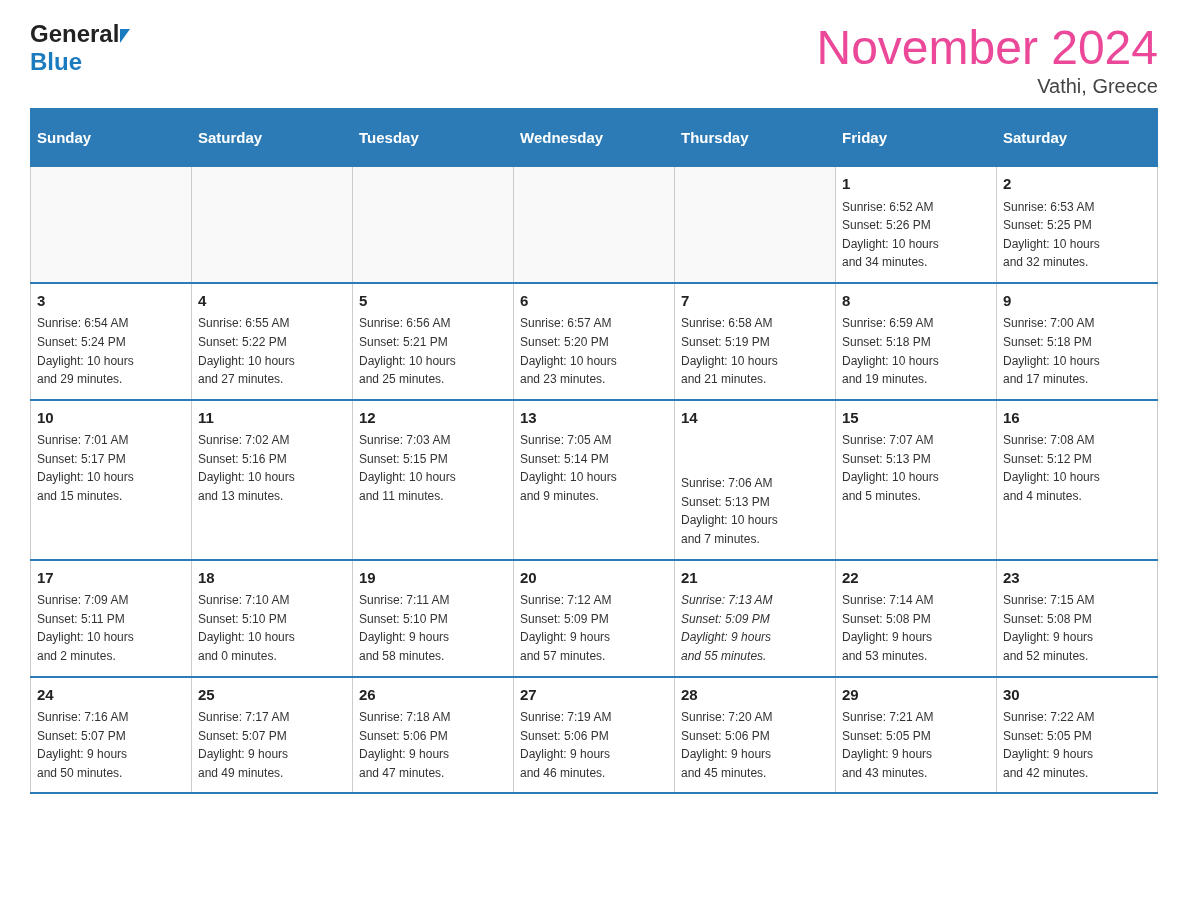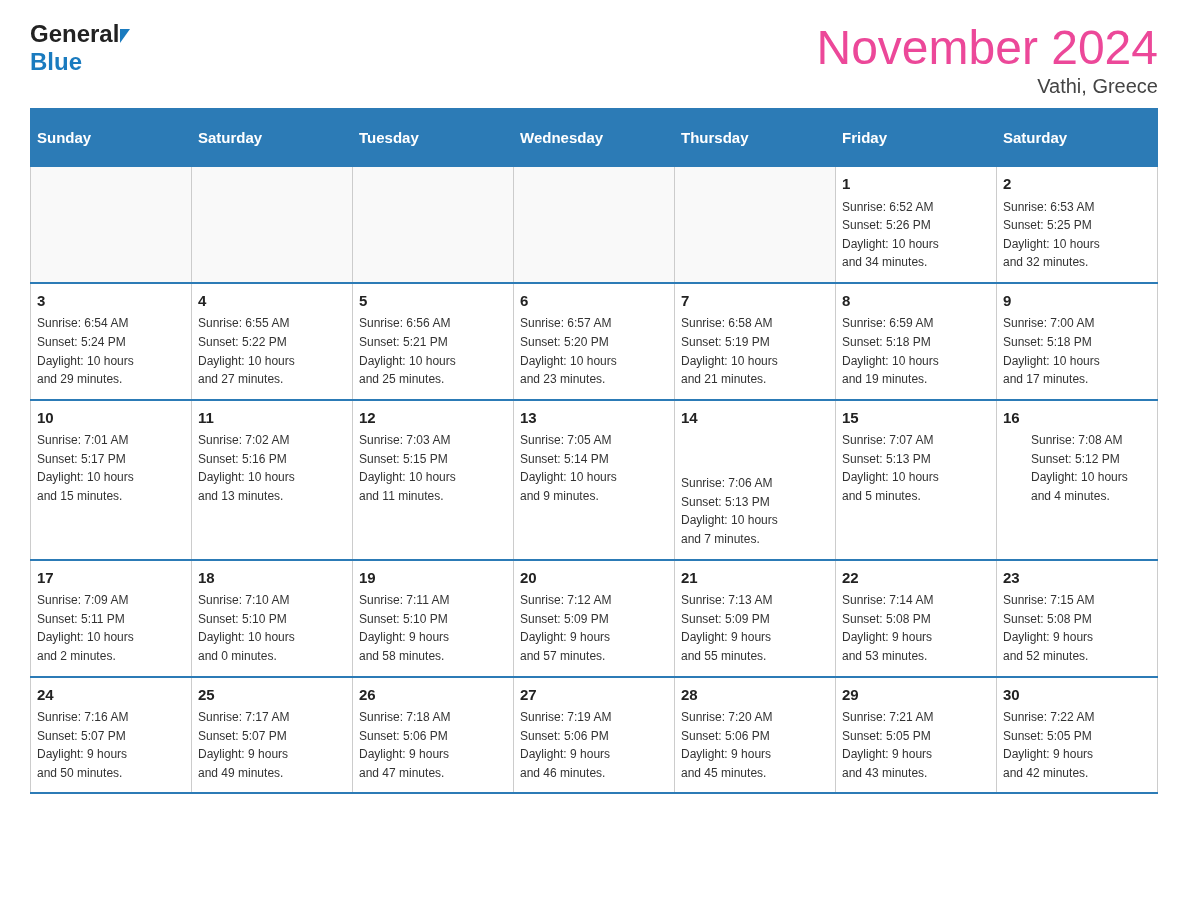--- a/index.html
+++ b/index.html
@@ -241,21 +241,21 @@
         </td>
         <td>
           <span class="day-num">15</span>
           <div class="day-info" style="white-space: pre-line;">Sunrise: 7:07 AM
 Sunset: 5:13 PM
 Daylight: 10 hours
 and 5 minutes.</div>
         </td>
         <td>
           <span class="day-num">16</span>
-          <div class="day-info" style="white-space: pre-line; margin-left: 28px;">Sunrise: 7:08 AM
+          <div class="day-info" style="white-space: pre-line;">Sunrise: 7:08 AM
 Sunset: 5:12 PM
 Daylight: 10 hours
 and 4 minutes.</div>
         </td>
       </tr>
       <tr>
         <td>
           <span class="day-num">17</span>
           <div class="day-info" style="white-space: pre-line;">Sunrise: 7:09 AM
 Sunset: 5:11 PM
@@ -278,21 +278,21 @@
         </td>
         <td>
           <span class="day-num">20</span>
           <div class="day-info" style="white-space: pre-line;">Sunrise: 7:12 AM
 Sunset: 5:09 PM
 Daylight: 9 hours
 and 57 minutes.</div>
         </td>
         <td>
           <span class="day-num">21</span>
-          <div class="day-info" style="white-space: pre-line;">Sunrise: 7:13 AM
+          <div class="day-info" style="white-space: pre-line; font-style: italic;">Sunrise: 7:13 AM
 Sunset: 5:09 PM
 Daylight: 9 hours
 and 55 minutes.</div>
         </td>
         <td>
           <span class="day-num">22</span>
           <div class="day-info" style="white-space: pre-line;">Sunrise: 7:14 AM
 Sunset: 5:08 PM
 Daylight: 9 hours
 and 53 minutes.</div>

